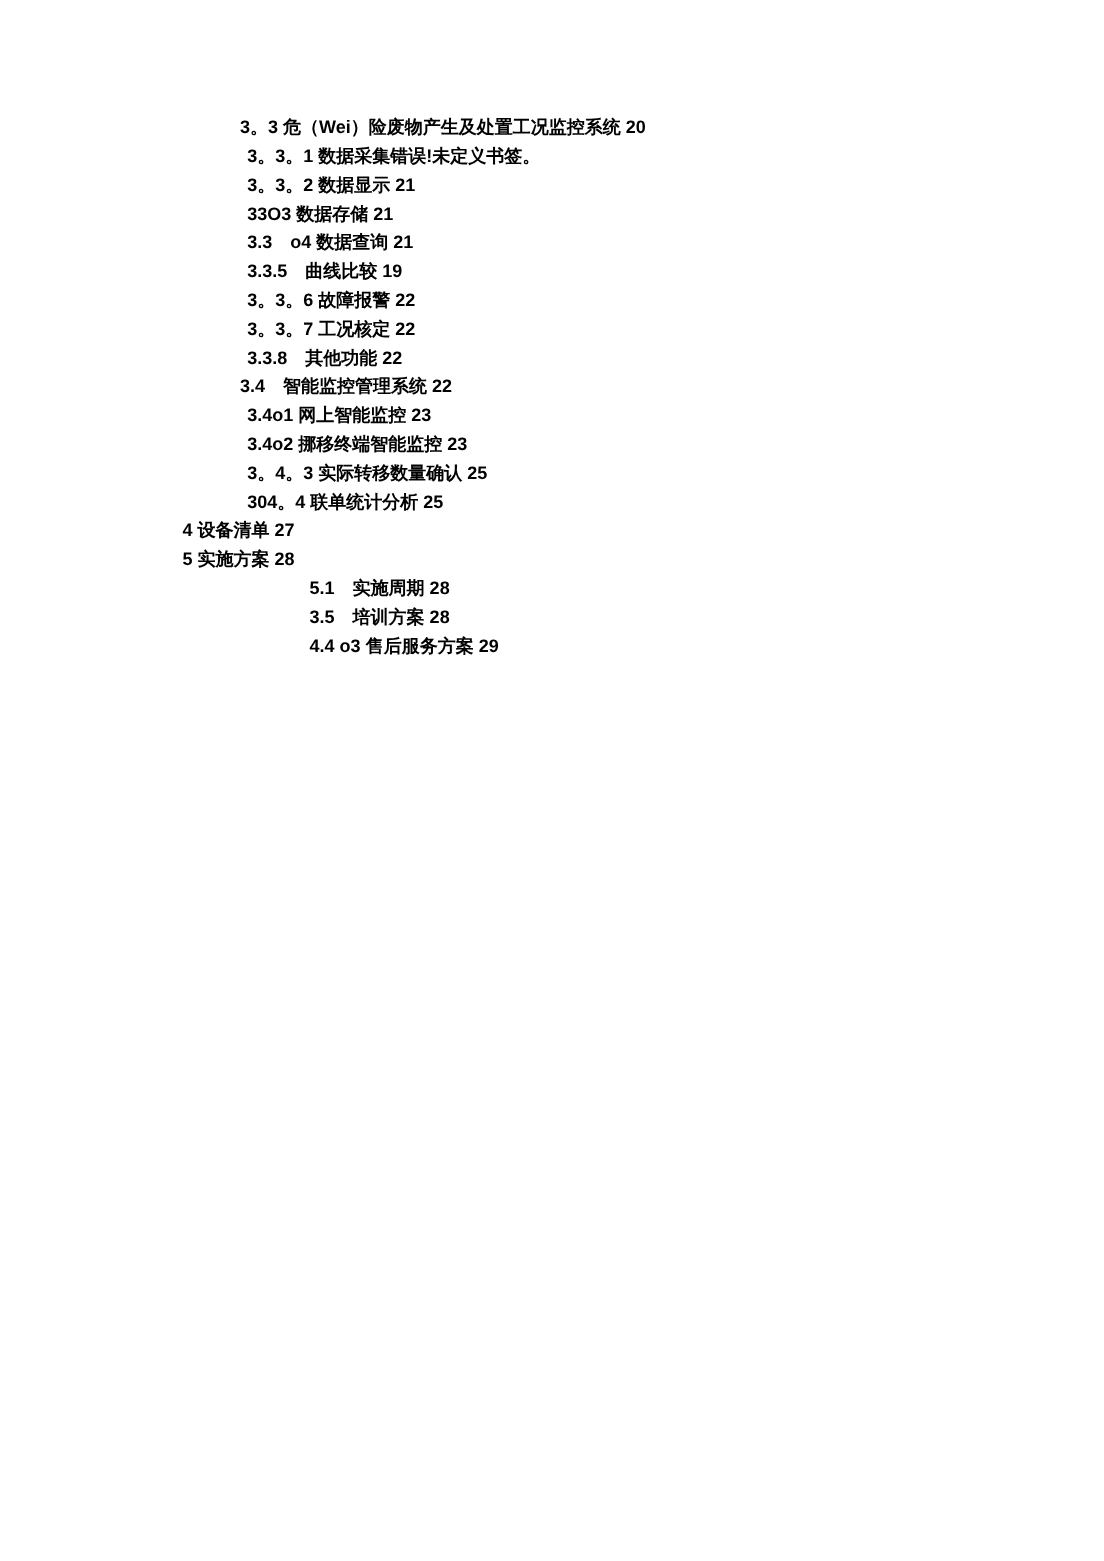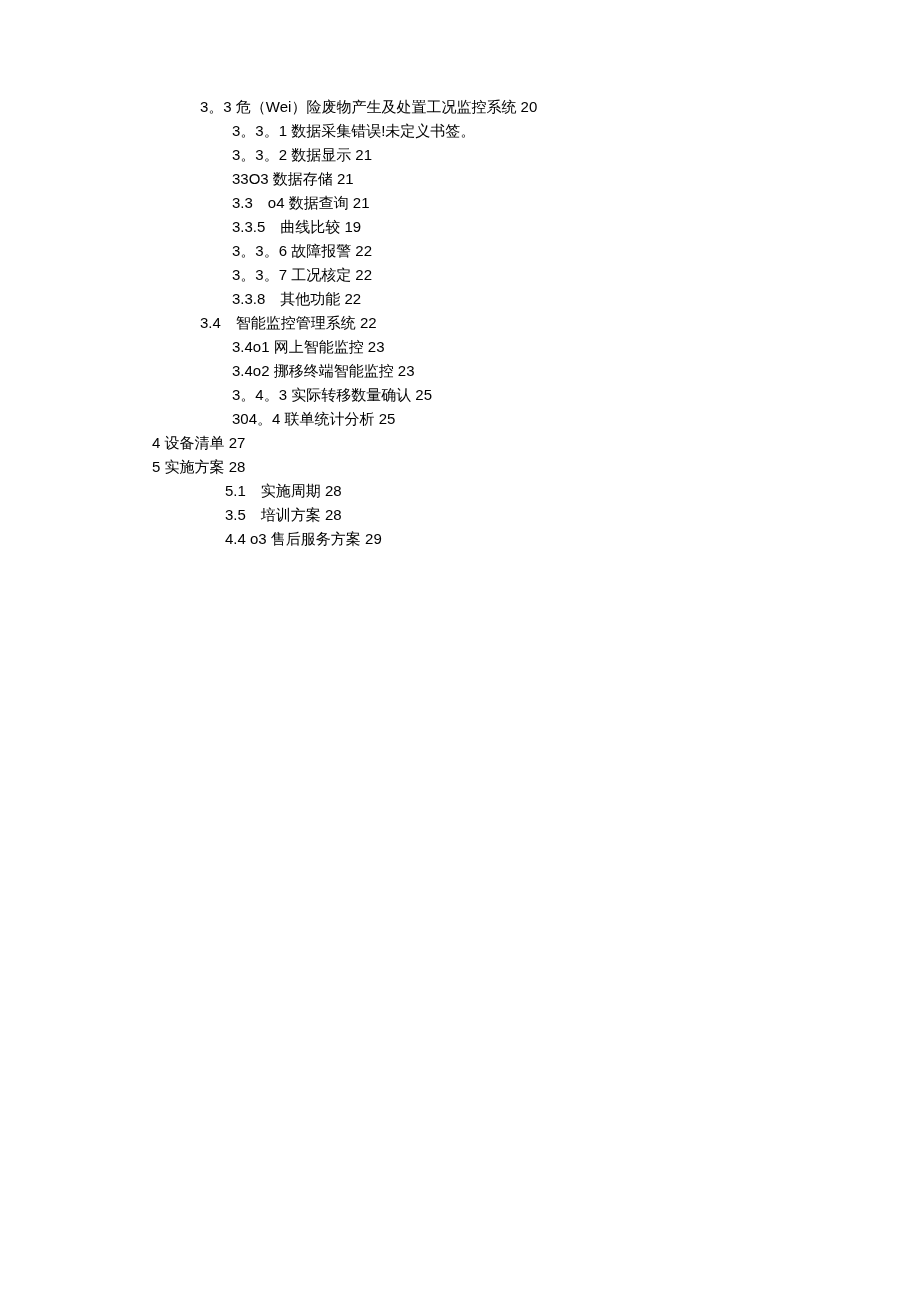--- a/index.html
+++ b/index.html
@@ -1,38 +1,39 @@
 <!DOCTYPE html>
 <html><head>
   <meta charset="utf-8">
   <style>
     * {
       margin: 0;
       padding: 0;
       box-sizing: border-box;
+      font-weight: bold;
     }
     body {
       background: #ffffff;
       font-family: "SimSun", "Arial", sans-serif;
       font-size: 15px;
       color: #000000;
       line-height: 1.6;
       padding-top: 95px;
       padding-left: 140px;
       padding-right: 80px;
       width: 920px;
     }
     .l1 {
       margin-left: 60px;
     }
     .l2 {
-      margin-left: 92px;
+      margin-left: 66px;
     }
     .l1-alt {
-      margin-left: 85px;
+      margin-left: 118px;
     }
     .l0 {
       margin-left: 12px;
     }
     .entry {
       white-space: nowrap;
     }
   </style>
 </head>
 <body>

